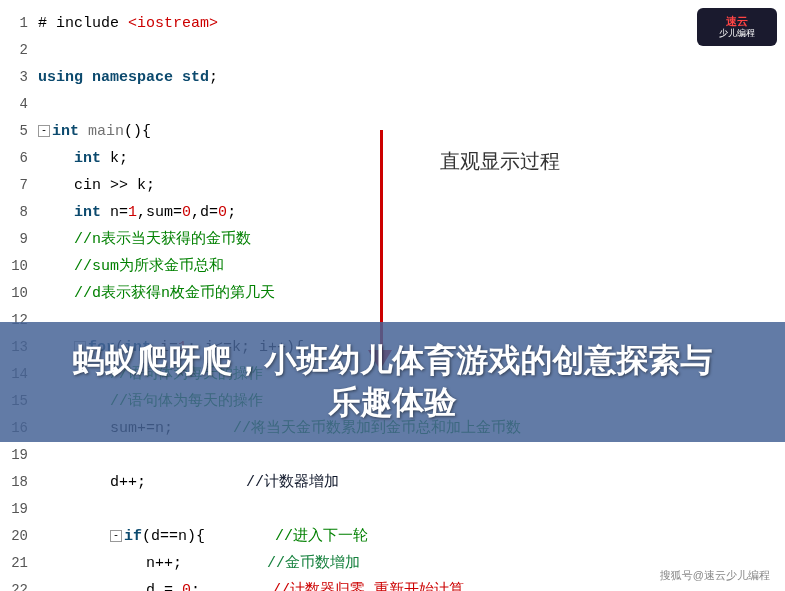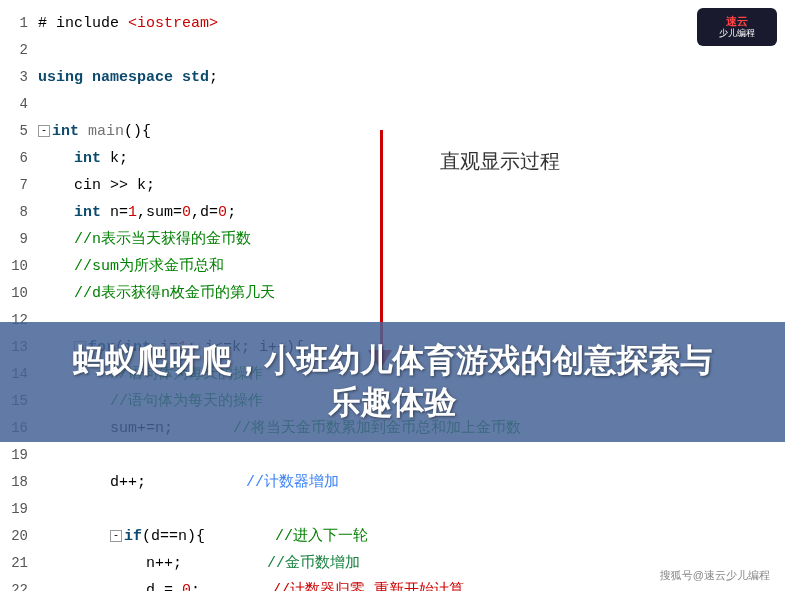--- a/index.html
+++ b/index.html
@@ -271,21 +271,21 @@
       <span class="line-content">        sum+=n;<span style="padding-left:60px;color:#008000;">//将当天金币数累</span><span style="color:#008000;">加到金币总和加上金币数</span></span>
     </div>
 
     <div class="line">
       <span class="line-num">19</span>
       <span class="line-content"> </span>
     </div>
 
     <div class="line">
       <span class="line-num">18</span>
-      <span class="line-content">        d++;<span style="padding-left:100px;color:#3b82f6;">//计数器增加</span></span>
+      <span class="line-content">        d++;<span style="padding-left:100px;color:#0f172a;">//计数器增加</span></span>
     </div>
 
     <div class="line">
       <span class="line-num">19</span>
       <span class="line-content"> </span>
     </div>
 
     <div class="line">
       <span class="line-num">20</span>
       <span class="line-content">        <span class="collapse-icon">-</span><span class="kw">if</span>(d==n){<span style="padding-left:70px;color:#008000;">//进入下一轮</span></span>

